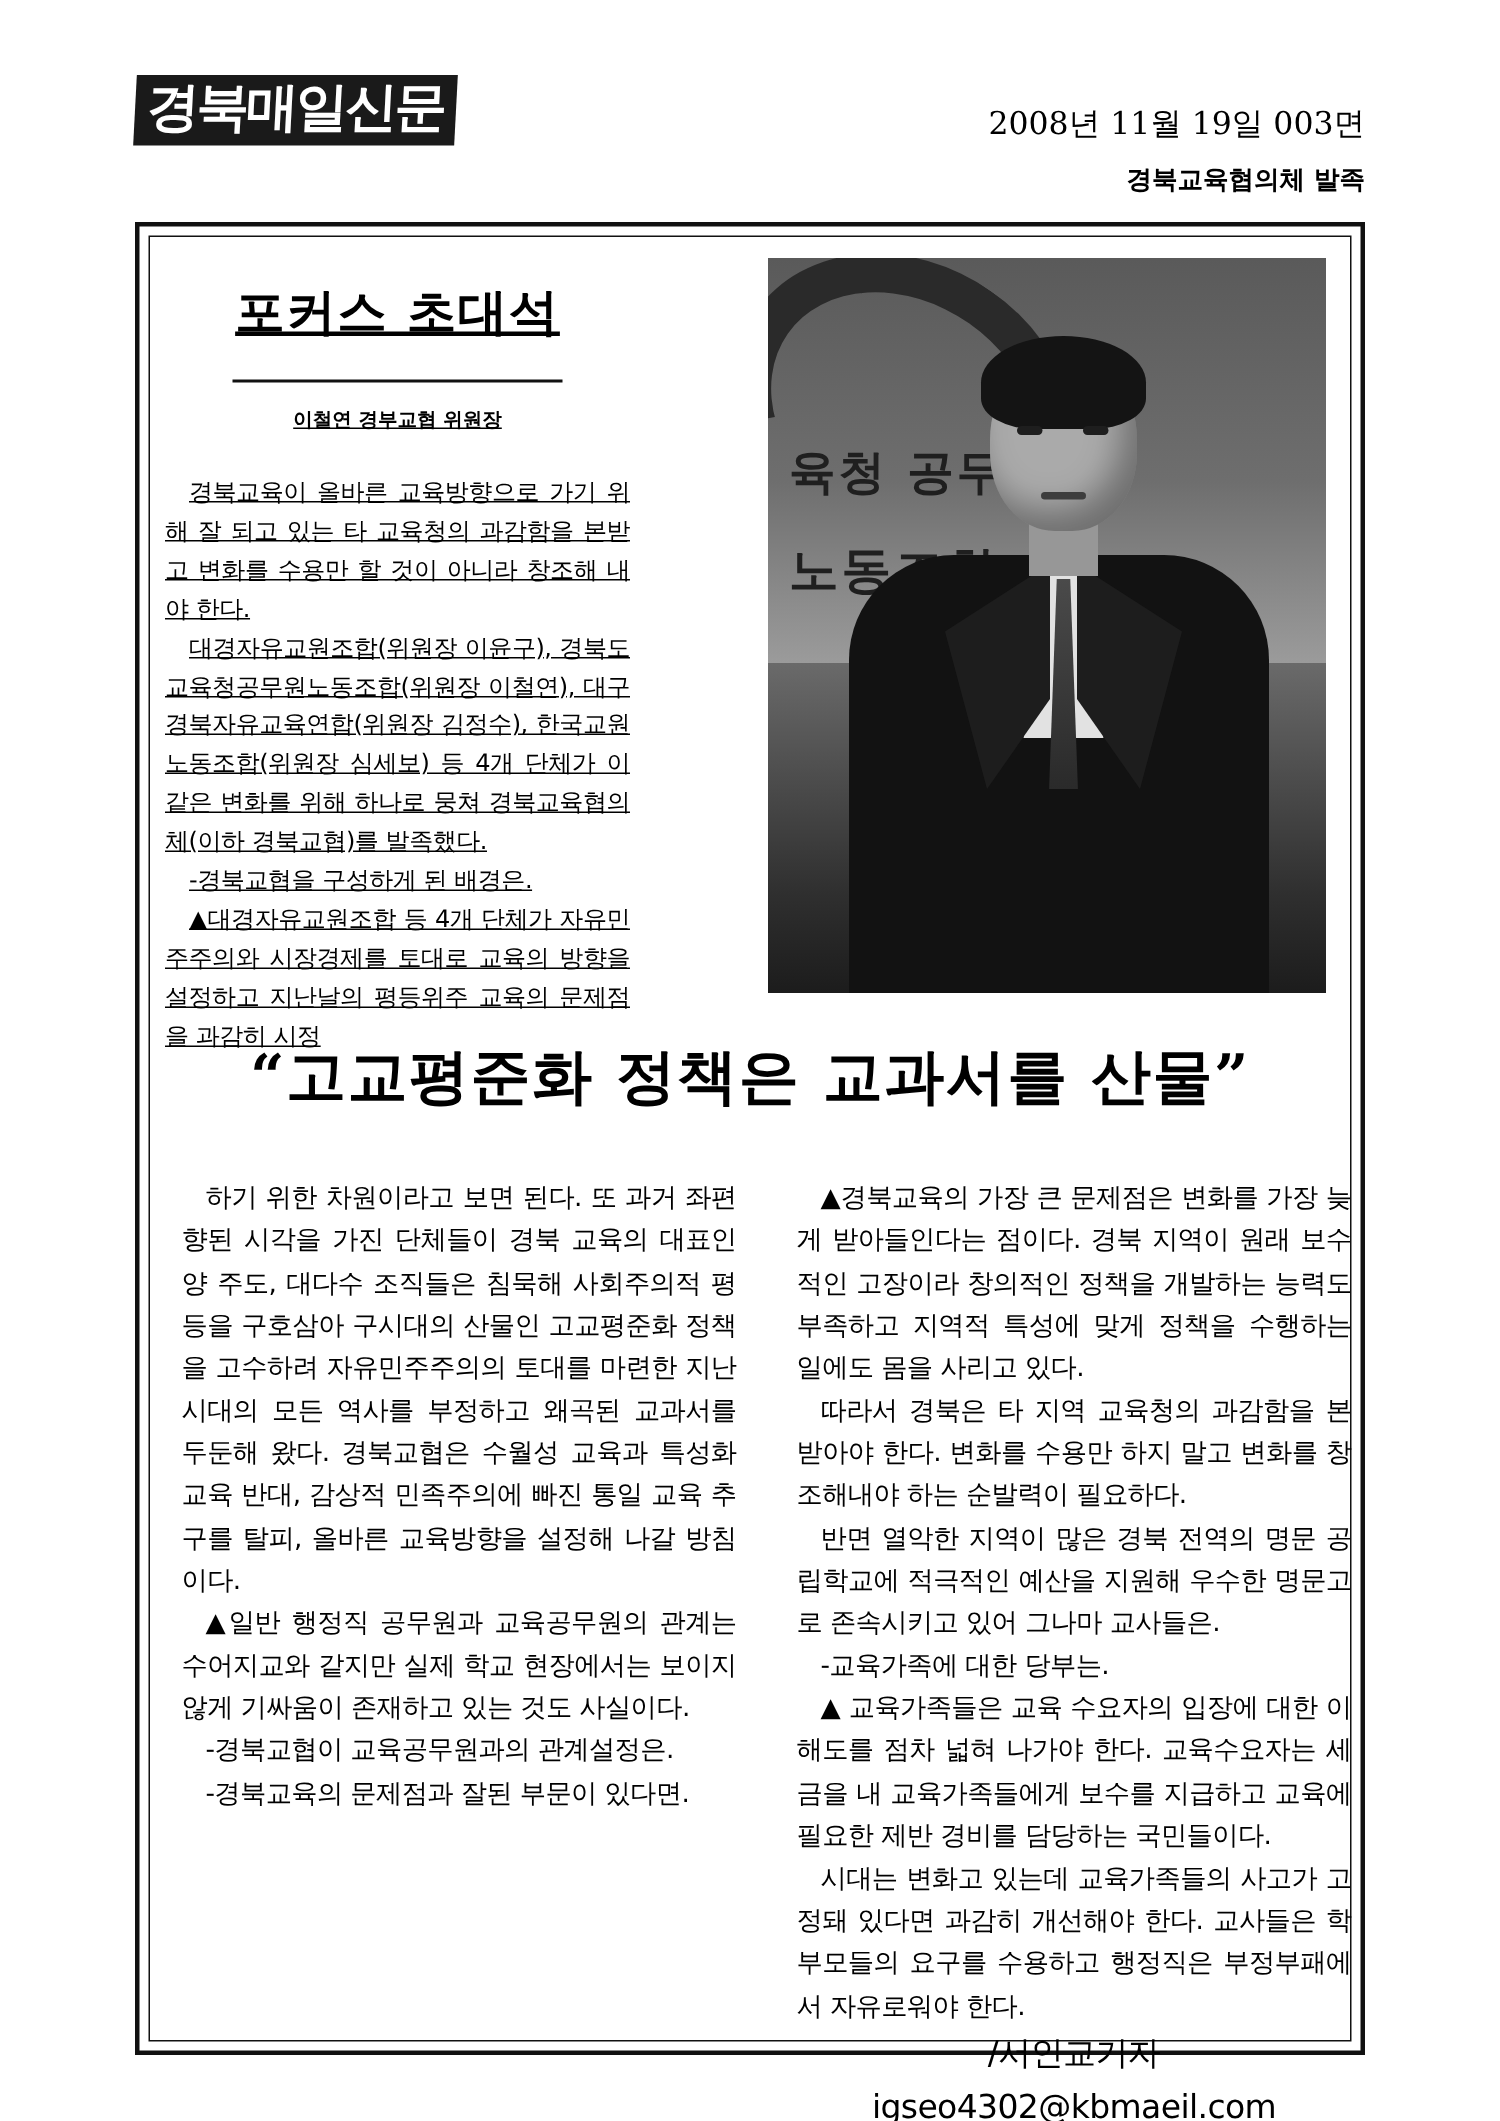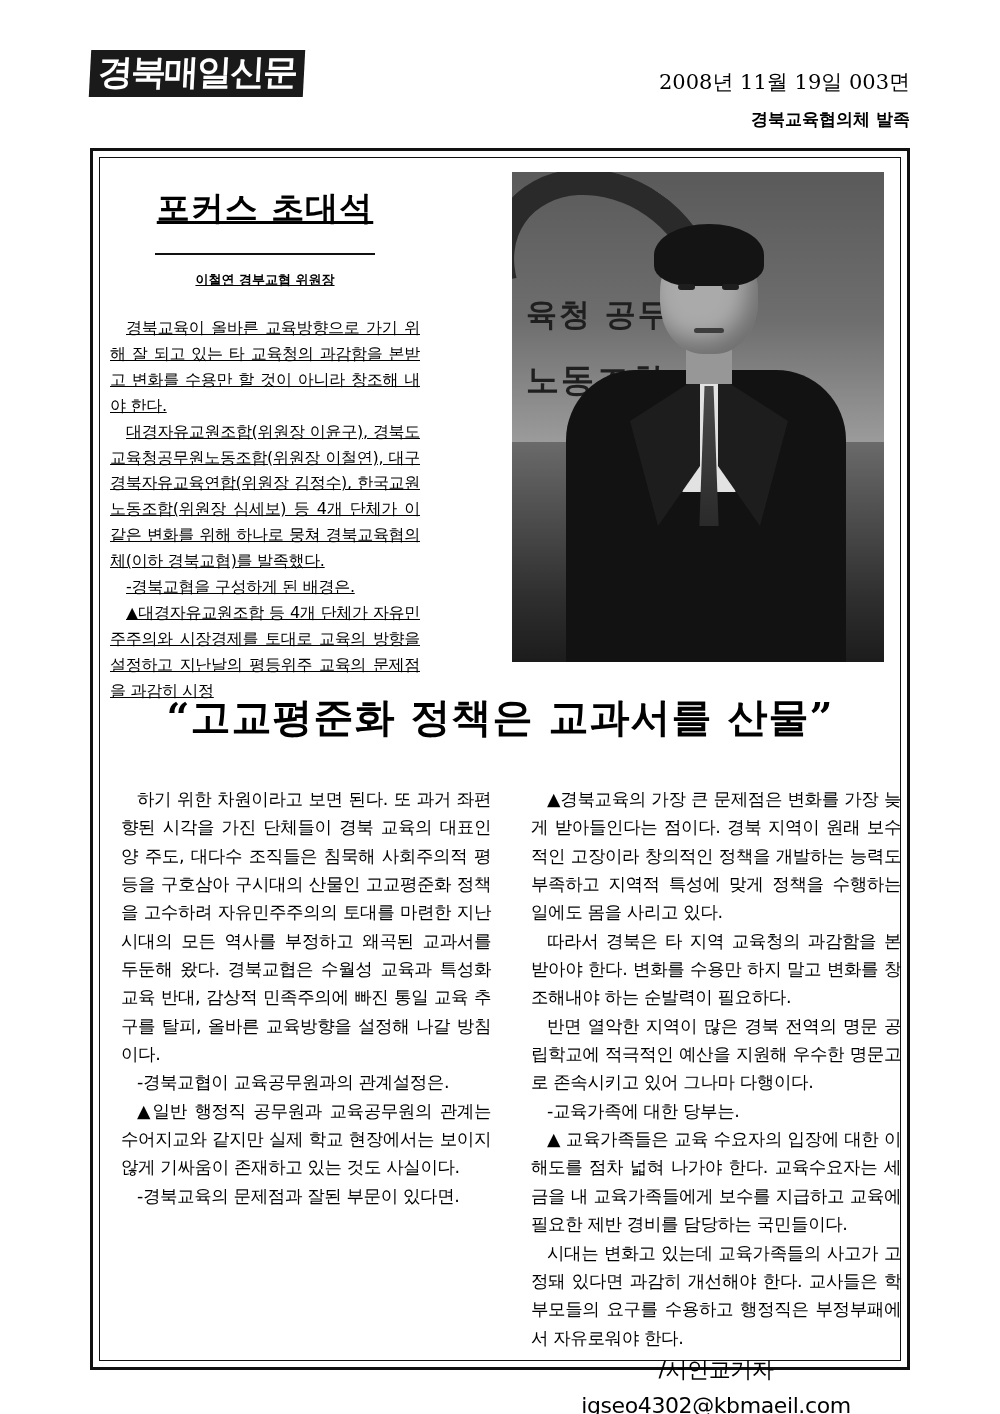--- a/index.html
+++ b/index.html
@@ -377,28 +377,28 @@
     <div class="p-eye-l"></div>
     <div class="p-eye-r"></div>
     <div class="p-mouth"></div>
   </div>
 
   <div class="headline">“고교평준화 정책은 교과서를 산물”</div>
 
   <div class="cols">
     <div class="col left">
       <p>하기 위한 차원이라고 보면 된다. 또 과거 좌편향된 시각을 가진 단체들이 경북 교육의 대표인 양 주도, 대다수 조직들은 침묵해 사회주의적 평등을 구호삼아 구시대의 산물인 고교평준화 정책을 고수하려 자유민주주의의 토대를 마련한 지난 시대의 모든 역사를 부정하고 왜곡된 교과서를 두둔해 왔다. 경북교협은 수월성 교육과 특성화 교육 반대, 감상적 민족주의에 빠진 통일 교육 추구를 탈피, 올바른 교육방향을 설정해 나갈 방침이다.</p>
+      <p>▲일반 행정직 공무원과 교육공무원의 관계는 수어지교와 같지만 실제 학교 현장에서는 보이지 않게 기싸움이 존재하고 있는 것도 사실이다.</p>
       <p>-경북교협이 교육공무원과의 관계설정은.</p>
-      <p>▲일반 행정직 공무원과 교육공무원의 관계는 수어지교와 같지만 실제 학교 현장에서는 보이지 않게 기싸움이 존재하고 있는 것도 사실이다.</p>
       <p>-경북교육의 문제점과 잘된 부문이 있다면.</p>
     </div>
     <div class="col right">
       <p>▲경북교육의 가장 큰 문제점은 변화를 가장 늦게 받아들인다는 점이다. 경북 지역이 원래 보수적인 고장이라 창의적인 정책을 개발하는 능력도 부족하고 지역적 특성에 맞게 정책을 수행하는 일에도 몸을 사리고 있다.</p>
       <p>따라서 경북은 타 지역 교육청의 과감함을 본받아야 한다. 변화를 수용만 하지 말고 변화를 창조해내야 하는 순발력이 필요하다.</p>
-      <p>반면 열악한 지역이 많은 경북 전역의 명문 공립학교에 적극적인 예산을 지원해 우수한 명문고로 존속시키고 있어 그나마 다행이다.</p>
+      <p>반면 열악한 지역이 많은 경북 전역의 명문 공립학교에 적극적인 예산을 지원해 우수한 명문고로 존속시키고 있어 그나마 교사들은.</p>
       <p>-교육가족에 대한 당부는.</p>
       <p>▲ 교육가족들은 교육 수요자의 입장에 대한 이해도를 점차 넓혀 나가야 한다. 교육수요자는 세금을 내 교육가족들에게 보수를 지급하고 교육에 필요한 제반 경비를 담당하는 국민들이다.</p>
       <p>시대는 변화고 있는데 교육가족들의 사고가 고정돼 있다면 과감히 개선해야 한다. 교사들은 학부모들의 요구를 수용하고 행정직은 부정부패에서 자유로워야 한다.</p>
       <p class="byline noindent">/서인교기자  igseo4302@kbmaeil.com</p>
     </div>
   </div>
 
 </div>
 
 </body></html>

